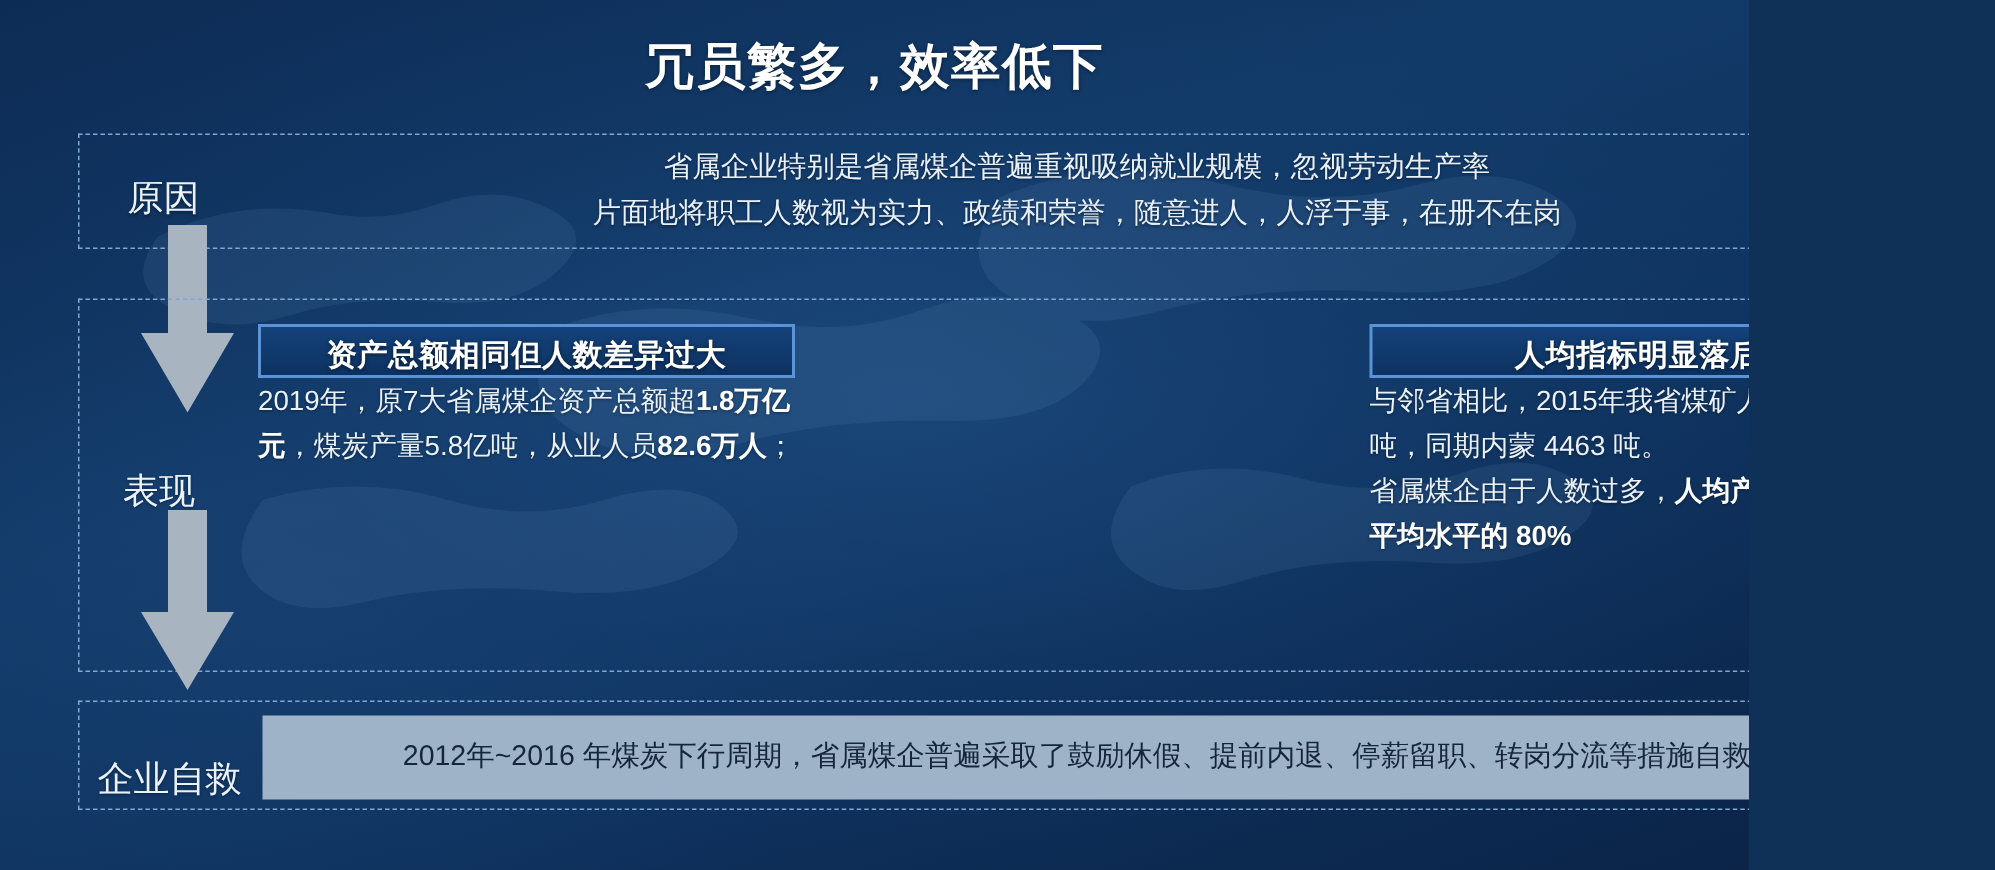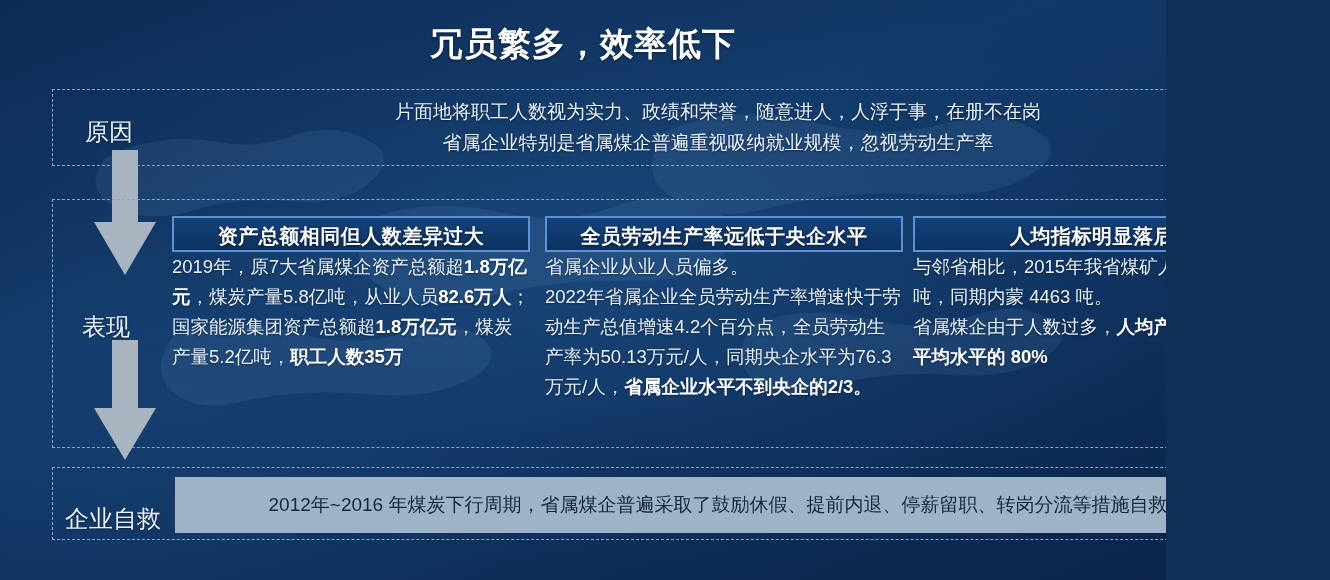--- a/index.html
+++ b/index.html
@@ -145,48 +145,40 @@
       <path d="M200 380 q70 -20 140 0 q60 18 120 0 q60 -18 90 6 q24 20 -4 40 q-44 30 -120 24 q-84 -8 -150 8 q-58 14 -84 -16 q-20 -24 8 -62z"></path>
       <path d="M860 370 q60 -24 130 -6 q64 16 120 -4 q52 -18 86 4 q28 18 4 38 q-36 30 -110 26 q-84 -6 -146 14 q-56 18 -88 -12 q-24 -24 4 -60z"></path>
     </g>
   </svg>
 
   <div class="title">冗员繁多，效率低下</div>
 
   <div class="panel" id="panel-cause"></div>
   <div class="row-label" id="label-cause">原因</div>
   <div id="cause-text">
+    <div>省属企业特别是省属煤企普遍重视吸纳就业规模，忽视劳动生产率</div>
     <div>片面地将职工人数视为实力、政绩和荣誉，随意进人，人浮于事，在册不在岗</div>
-    <div>省属企业特别是省属煤企普遍重视吸纳就业规模，忽视劳动生产率</div>
   </div>
 
   <div class="arrow" id="arrow-1">
     <svg viewBox="0 0 62 125" preserveAspectRatio="none">
       <polygon points="18,0 44,0 44,72 62,72 31,125 0,72 18,72" fill="#a8b4bf"></polygon>
     </svg>
   </div>
 
   <div class="panel" id="panel-perf"></div>
   <div class="row-label" id="label-perf">表现</div>
 
   <div class="col" id="col-1">
     <div class="col-head">资产总额相同但人数差异过大</div>
     <div class="col-body">
         <p><span>2019年，原7大省属煤企资产总额超</span><b>1.8万亿元</b><span>，煤炭产量5.8亿吨，从业人员</span><b>82.6万人</b><span>；</span></p>
-        <p><span>国家能源集团资产总额超</span><b>1.8万亿元</b><span>，煤炭产量5.2亿吨，</span><b>职工人数35万</b></p>
       </div>
   </div>
 
-  <div class="col" id="col-2">
-    <div class="col-head">全员劳动生产率远低于央企水平</div>
-    <div class="col-body">
-        <p><span>省属企业从业人员偏多。</span></p>
-        <p><span>2022年省属企业全员劳动生产率增速快于劳动生产总值增速4.2个百分点，全员劳动生产率为50.13万元/人，同期央企水平为76.3万元/人，</span><b>省属企业水平不到央企的2/3。</b></p>
-      </div>
-  </div>
 
   <div class="col" id="col-3">
     <div class="col-head">人均指标明显落后</div>
     <div class="col-body">
         <p><span>与邻省相比，2015年我省煤矿人均产量 990吨，同期内蒙 4463 吨。</span></p>
         <p><span>省属煤企由于人数过多，</span><b>人均产量仅为全省平均水平的 80%</b></p>
       </div>
   </div>
 
   <div class="arrow" id="arrow-2">

